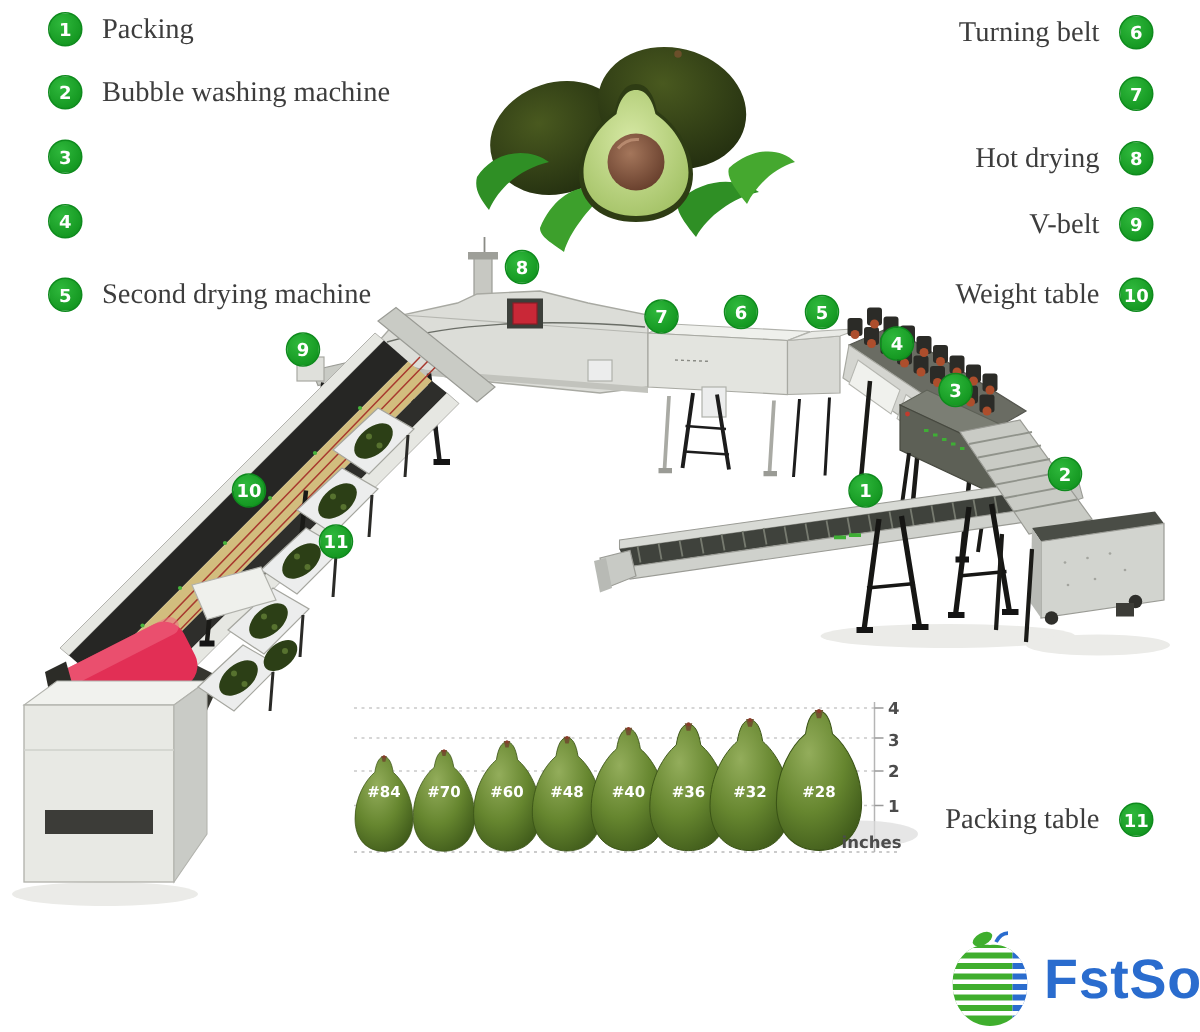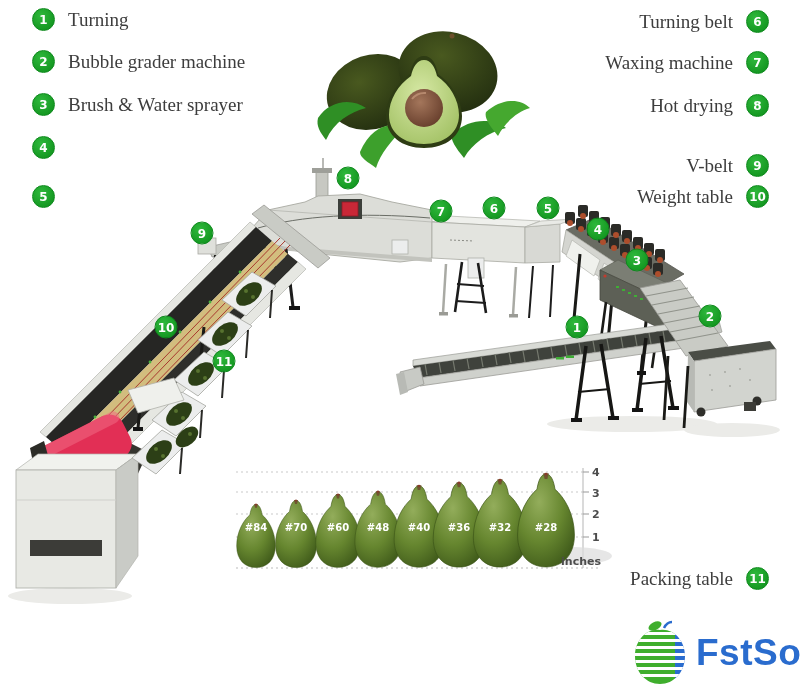--- a/index.html
+++ b/index.html
@@ -340,77 +340,76 @@
         <text x="592" y="541">1</text>
         <text x="601" y="565" text-anchor="end">inches</text>
       </g>
     </g>
   </svg>
 
   <div class="lrow" style="top:8px">
     <div class="badge">
         <span>1</span>
       </div>
-    <span class="legend-label">Turning</span>
+    <span class="legend-label">Packing</span>
   </div>
   <div class="lrow" style="top:50px">
     <div class="badge">
         <span>2</span>
       </div>
-    <span class="legend-label">Bubble grader machine</span>
+    <span class="legend-label">Bubble washing machine</span>
   </div>
   <div class="lrow" style="top:93px">
     <div class="badge">
         <span>3</span>
       </div>
-    <span class="legend-label">Brush &amp; Water sprayer</span>
   </div>
   <div class="lrow" style="top:136px">
     <div class="badge">
         <span>4</span>
       </div>
   </div>
   <div class="lrow" style="top:185px">
     <div class="badge">
         <span>5</span>
       </div>
+    <span class="legend-label">Second drying machine</span>
   </div>
 
   <div class="rrow" style="top:10px">
     <span class="legend-label">Turning belt</span>
     <div class="badge">
         <span>6</span>
       </div>
   </div>
   <div class="rrow" style="top:51px">
-    <span class="legend-label">Waxing machine</span>
     <div class="badge">
         <span>7</span>
       </div>
   </div>
   <div class="rrow" style="top:94px">
     <span class="legend-label">Hot drying</span>
     <div class="badge">
         <span>8</span>
       </div>
   </div>
-  <div class="rrow" style="top:154px">
+  <div class="rrow" style="top:138px">
     <span class="legend-label">V-belt</span>
     <div class="badge">
         <span>9</span>
       </div>
   </div>
   <div class="rrow" style="top:185px">
     <span class="legend-label">Weight table</span>
     <div class="badge">
         <span>10</span>
       </div>
   </div>
 
-  <div class="rrow" style="top:567px">
+  <div class="rrow" style="top:535px">
     <span class="legend-label">Packing table</span>
     <div class="badge">
         <span>11</span>
       </div>
   </div>
 
   <div class="badge dbadge" style="left: 577px; top: 327px;">
       <span>1</span>
     </div>
   <div class="badge dbadge" style="left: 710px; top: 316px;">

